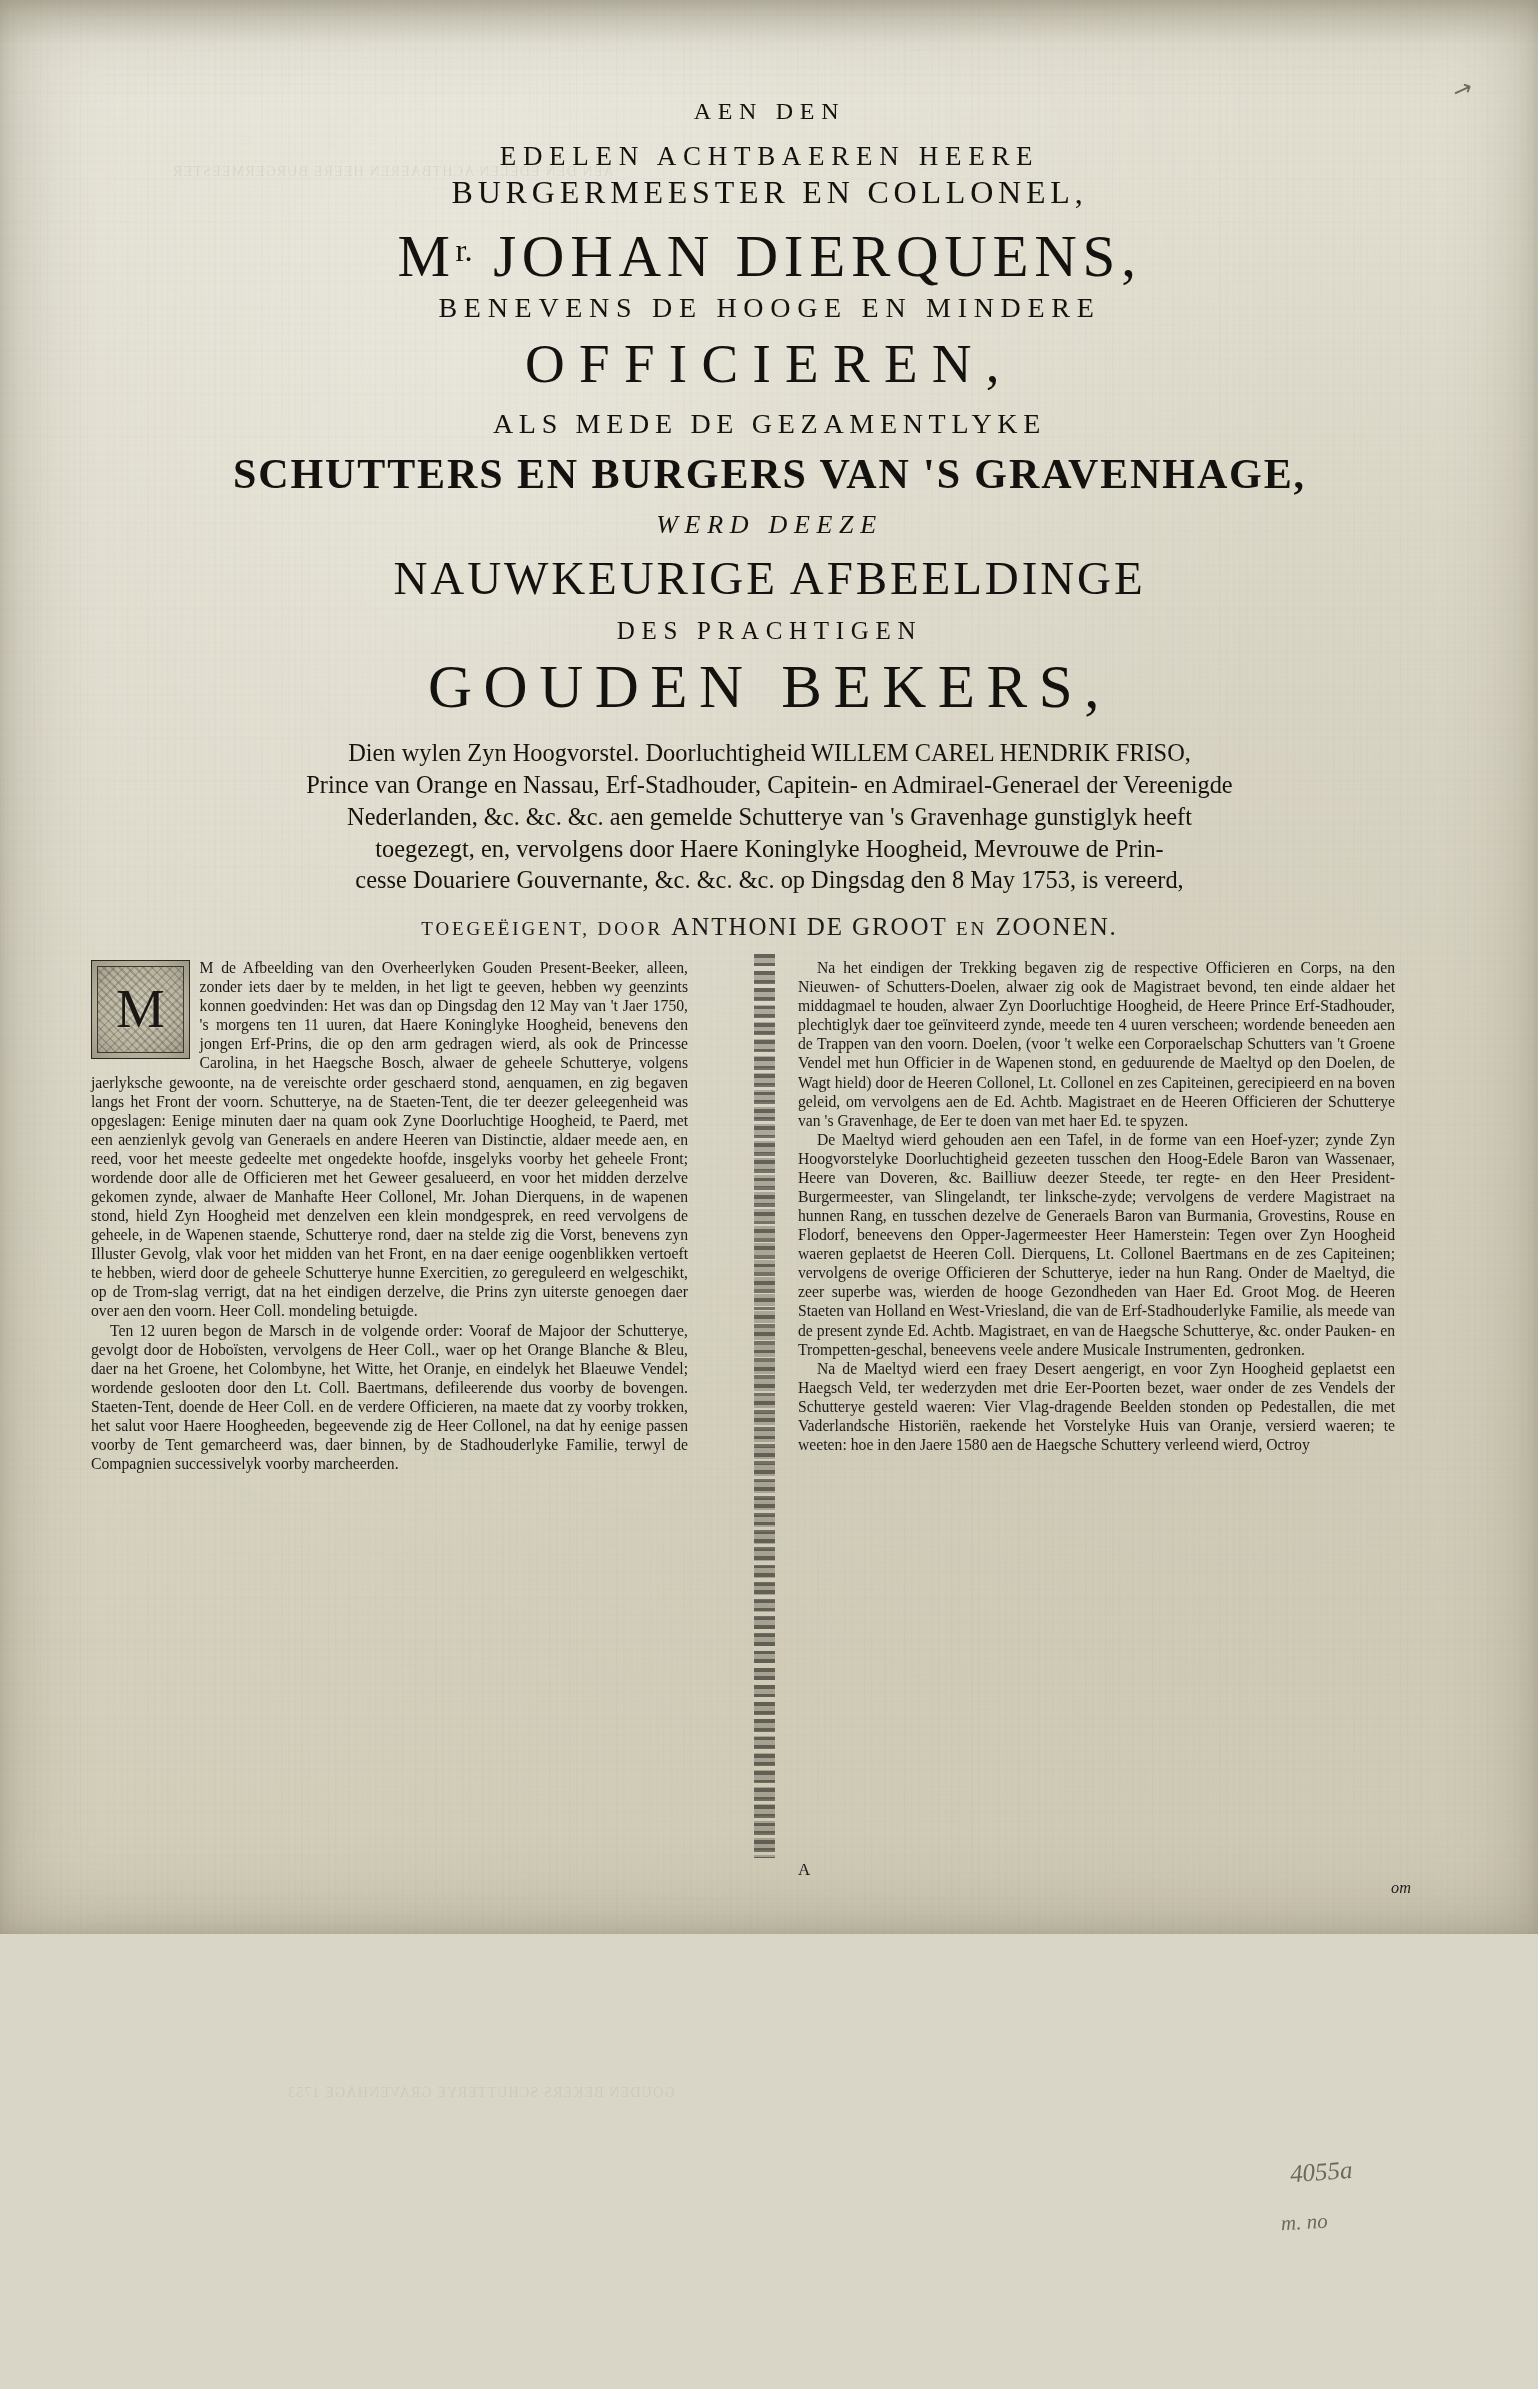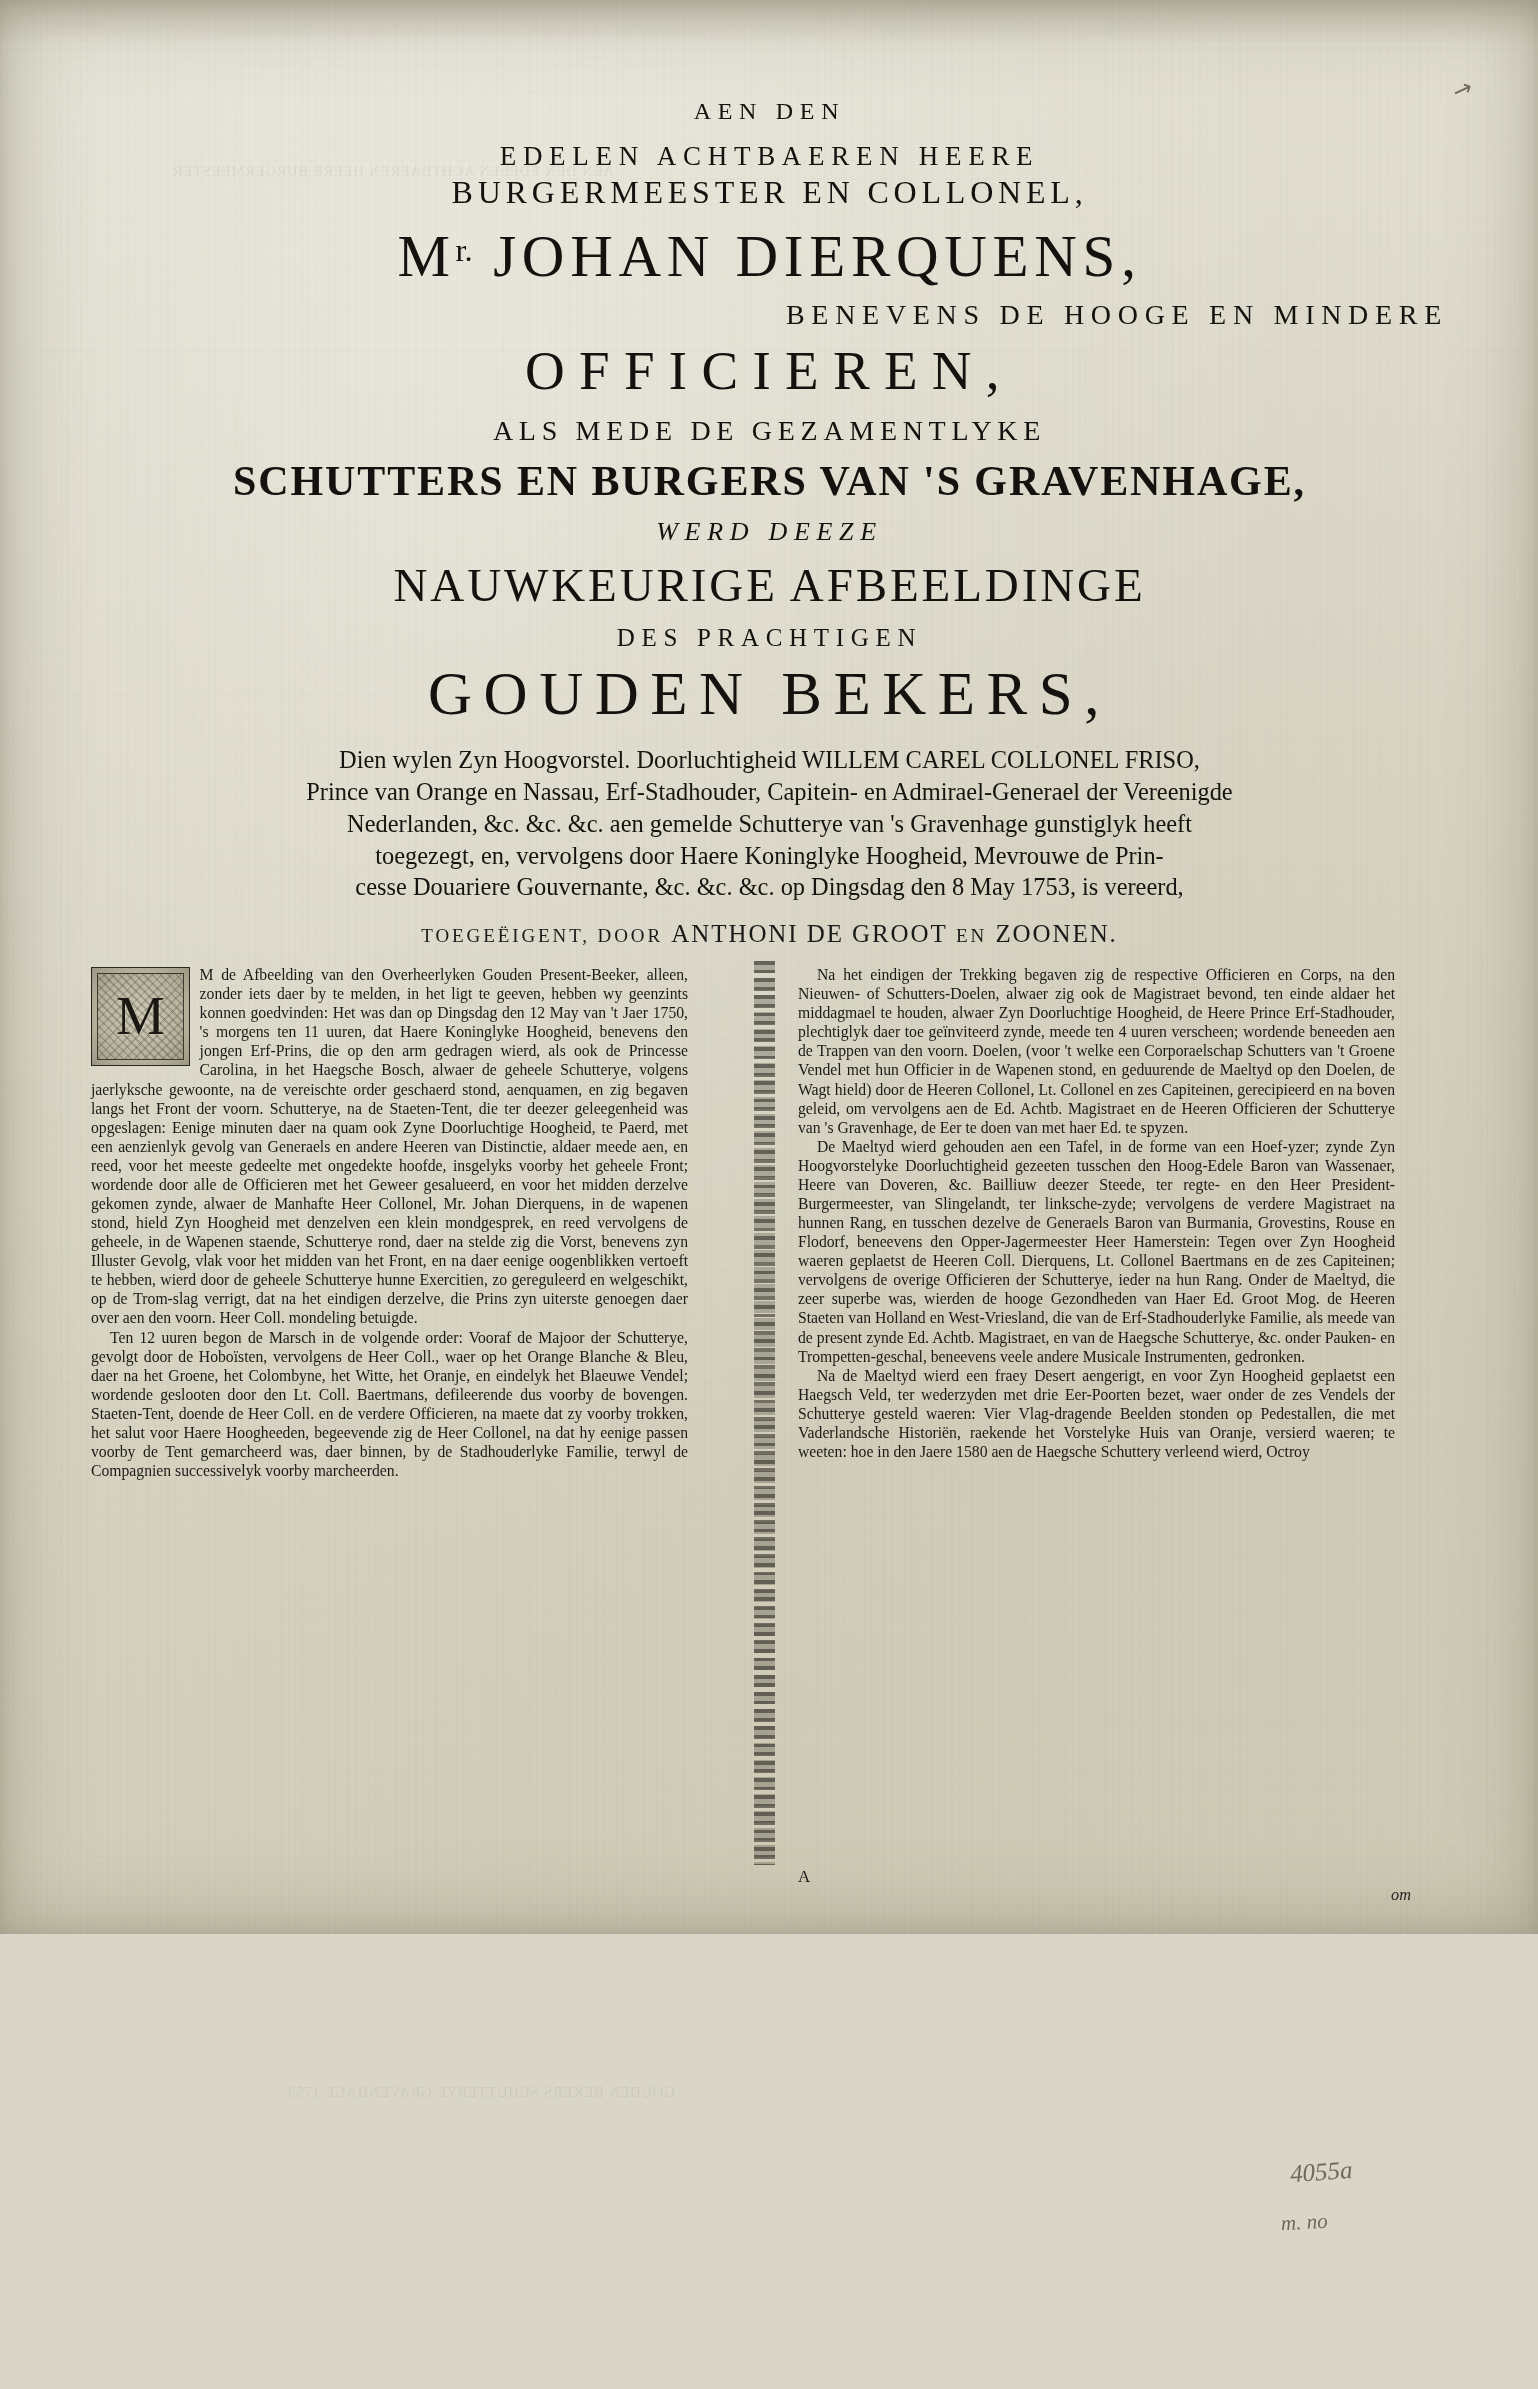--- a/index.html
+++ b/index.html
@@ -55,21 +55,21 @@
   }
 
   
   .title-block { text-align: center; }
   .tl { display: block; white-space: nowrap; font-weight: normal; color: #14120f; }
   .l1 { font-size: 24px; letter-spacing: 6.7px; margin-top: 5.7px; }
   .l2 { font-size: 27px; letter-spacing: 6.7px; margin-top: 16.3px; }
   .l3 { font-size: 32px; letter-spacing: 4.8px; margin-top: 2px; }
   .l4 { font-size: 59px; letter-spacing: 5.7px; margin-top: 11.5px; }
   .l4 .sup { font-size: 32.5px; vertical-align: 15.3px; letter-spacing: 0; }
-  .l5 { font-size: 28px; letter-spacing: 6.7px; margin-top: 8px; text-align: right; }
+  .l5 { font-size: 28px; letter-spacing: 6.7px; margin-top: 1px; }
   .l6 { font-size: 55px; letter-spacing: 14.3px; margin-top: 7.6px; }
   .l7 { font-size: 28px; letter-spacing: 5.7px; margin-top: 13.4px; }
   .l8 { font-size: 42px; letter-spacing: 1.9px; margin-top: 9.6px; font-weight: bold; }
   .l9 { font-size: 26px; font-style: italic; letter-spacing: 6.7px; margin-top: 11.5px; }
   .l10 { font-size: 47px; letter-spacing: 2.9px; margin-top: 11.5px; }
   .l11 { font-size: 25px; letter-spacing: 6.7px; margin-top: 11.5px; }
   .l12 { font-size: 61px; letter-spacing: 11.5px; margin-top: 7.6px; }
 
   
   .dedication {
@@ -217,21 +217,21 @@
       <span class="tl l6">OFFICIEREN,</span>
       <span class="tl l7">ALS MEDE DE GEZAMENTLYKE</span>
       <span class="tl l8">SCHUTTERS EN BURGERS VAN 'S GRAVENHAGE,</span>
       <span class="tl l9">WERD DEEZE</span>
       <span class="tl l10">NAUWKEURIGE AFBEELDINGE</span>
       <span class="tl l11">DES PRACHTIGEN</span>
       <span class="tl l12">GOUDEN BEKERS,</span>
     </div>
 
     <div class="dedication">
-      <span class="ln">Dien wylen Zyn Hoogvorstel. Doorluchtigheid WILLEM CAREL COLLONEL FRISO,</span>
+      <span class="ln">Dien wylen Zyn Hoogvorstel. Doorluchtigheid WILLEM CAREL HENDRIK FRISO,</span>
       <span class="ln">Prince van Orange en Nassau, Erf-Stadhouder, Capitein- en Admirael-Generael der Vereenigde</span>
       <span class="ln">Nederlanden, &amp;c. &amp;c. &amp;c. aen gemelde Schutterye van 's Gravenhage gunstiglyk heeft</span>
       <span class="ln">toegezegt, en, vervolgens door Haere Koninglyke Hoogheid, Mevrouwe de Prin-</span>
       <span class="ln">cesse Douariere Gouvernante, &amp;c. &amp;c. &amp;c. op Dingsdag den 8 May 1753, is vereerd,</span>
     </div>
 
     <div class="toegeeigent">
       <span class="sm">TOEGEËIGENT, DOOR</span>
       <span class="bg">ANTHONI DE GROOT</span>
       <span class="sm">EN</span>

